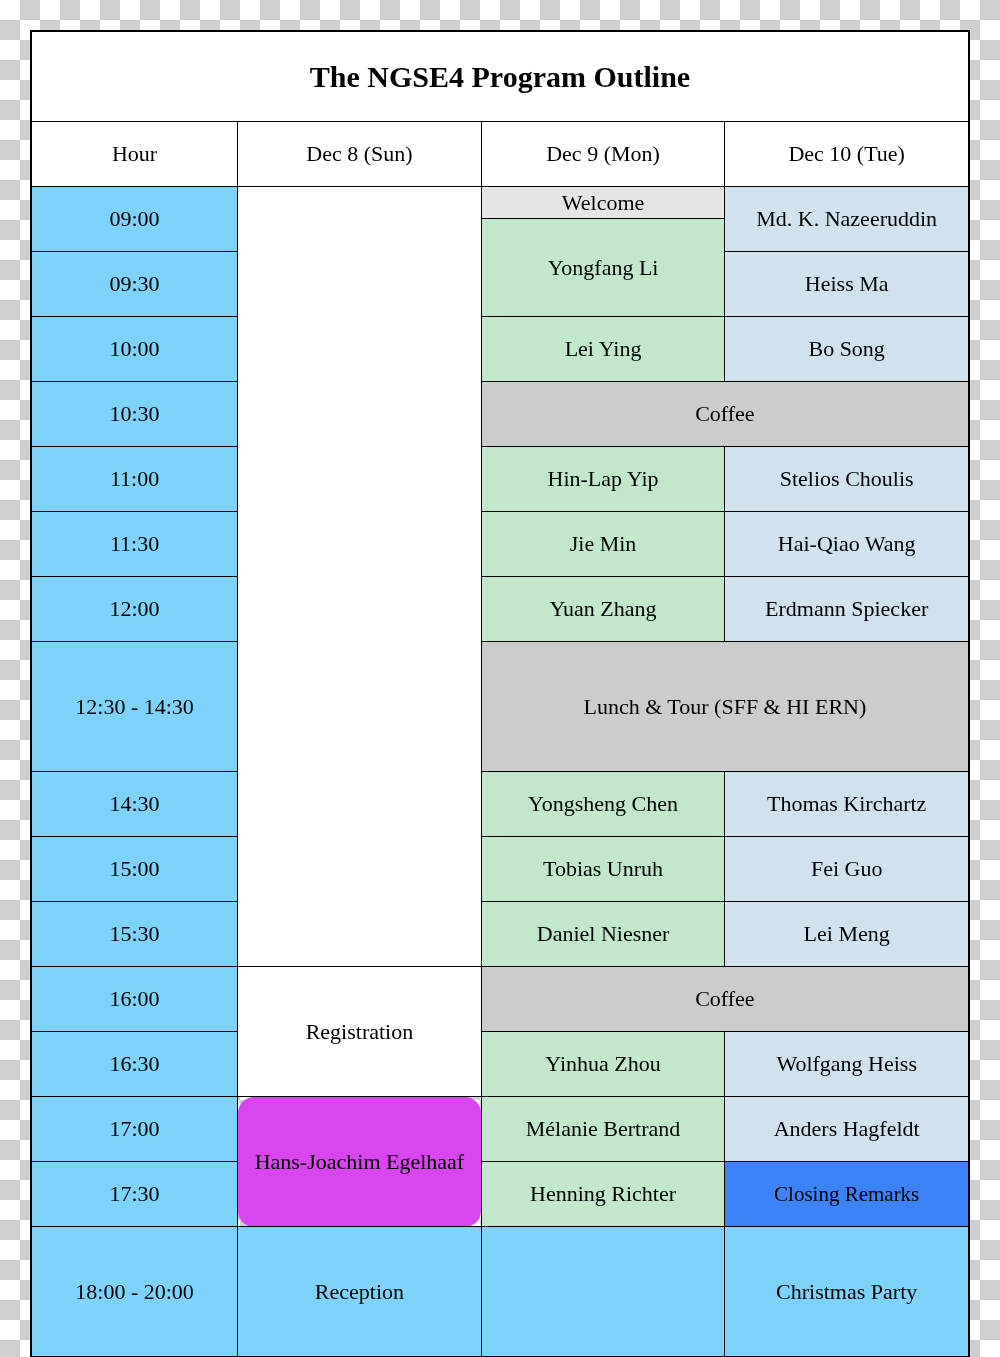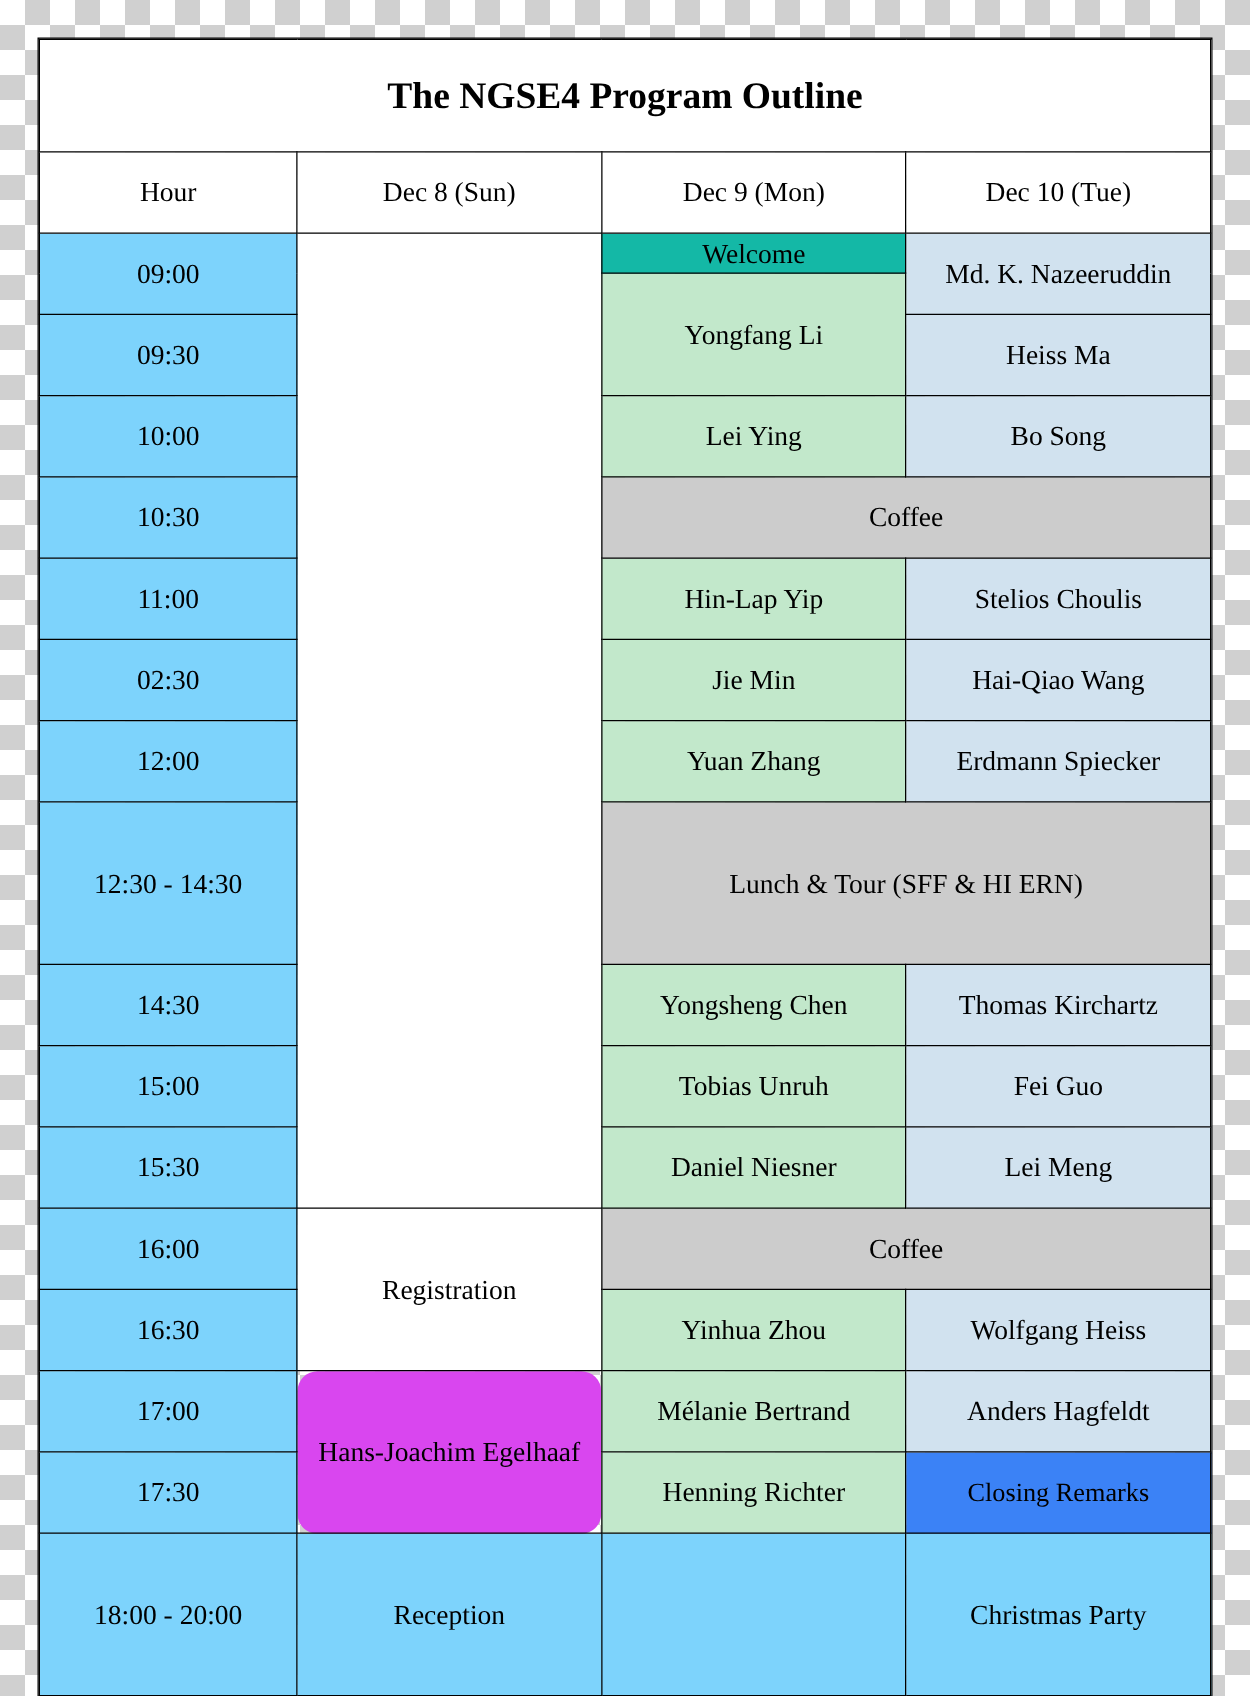--- a/index.html
+++ b/index.html
@@ -54,21 +54,21 @@
     font-size: 30px;
     font-weight: bold;
     background: #ffffff;
   }
   .header-cell {
     background: #ffffff;
     font-size: 22px;
   }
   .hour-cell { background: #7dd3fc; }
   .blank-cell { background: #ffffff; }
-  .welcome-cell { background: #14b8a6; }
+  .welcome-cell { background: #e5e5e5; }
   .green-cell { background: #c2e8cb; }
   .blue-cell { background: #d1e2ef; }
   .grey-cell { background: #cccccc; }
   .yellow-cell { background: #d946ef; border-radius: 16px; }
   .closing-cell { background: #3b82f6; font-size: 21px; }
   .tall { height: 130px; margin-left: 12px; }
   .half { height: 32px; }
   col.c1 { width: 22%; }
   col.c2 { width: 26%; }
   col.c3 { width: 26%; }
@@ -131,21 +131,21 @@
   <tr></tr>
 
   <tr>
     <td rowspan="2" class="hour-cell">11:00</td>
     <td rowspan="2" class="green-cell">Hin-Lap Yip</td>
     <td rowspan="2" class="blue-cell">Stelios Choulis</td>
   </tr>
   <tr></tr>
 
   <tr>
-    <td rowspan="2" class="hour-cell">02:30</td>
+    <td rowspan="2" class="hour-cell">11:30</td>
     <td rowspan="2" class="green-cell">Jie Min</td>
     <td rowspan="2" class="blue-cell">Hai-Qiao Wang</td>
   </tr>
   <tr></tr>
 
   <tr>
     <td rowspan="2" class="hour-cell">12:00</td>
     <td rowspan="2" class="green-cell">Yuan Zhang</td>
     <td rowspan="2" class="blue-cell">Erdmann Spiecker</td>
   </tr>

